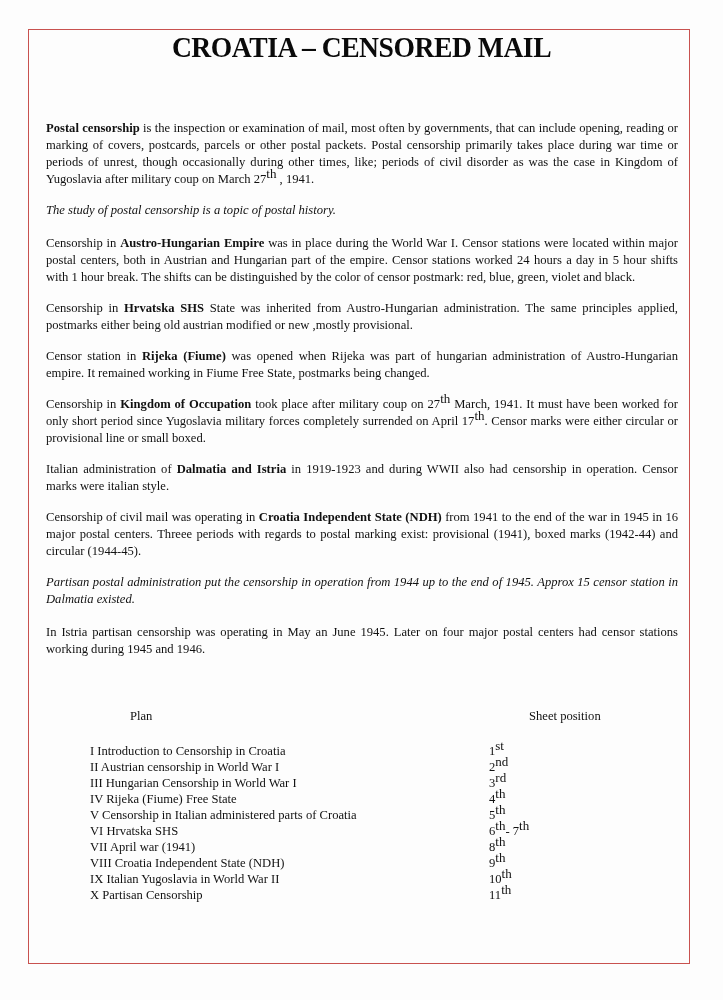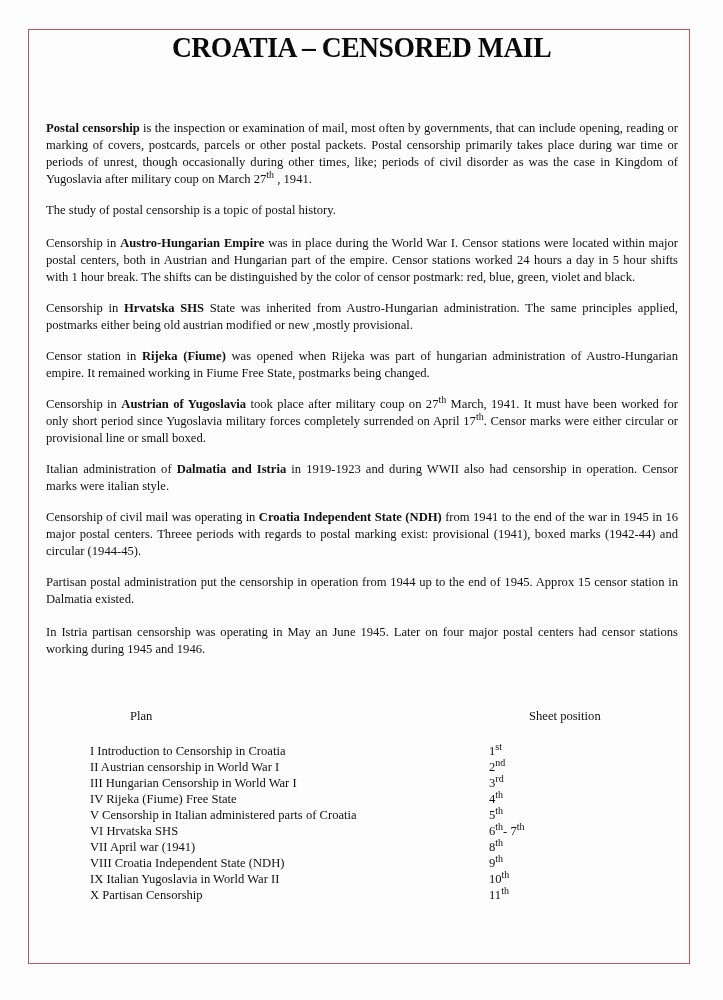--- a/index.html
+++ b/index.html
@@ -7,23 +7,23 @@
          font-family:"Liberation Serif", serif; color:#111; }
   .frame { position:absolute; left:28px; top:29px; width:662px; height:935px;
            border:1.5px solid #c8524f; box-sizing:border-box; }
   h1 { position:absolute; left:0; width:723px; top:30px; margin:0; text-align:center;
        font-family:"Liberation Serif", serif; font-weight:bold; font-size:30px; letter-spacing:-0.5px;
        transform:scaleX(0.92); transform-origin:center; color:#0a0a0a; }
   .body { position:absolute; left:46px; top:120px; width:632px; font-size:12.6px; line-height:17px;
           text-align:justify; }
   .body p { margin:0 0 14px 0; }
   .body p.tight { margin-bottom:0; }
-  .body p.gap { margin-bottom:16px; }
+  .body p.gap { margin-bottom:16px;font-style:italic; }
   b { font-weight:bold; }
-  sup { font-size:10px; vertical-align:5px; line-height:0; }
+  sup { font-size:13px; vertical-align:5px; line-height:0; }
   .plan { position:absolute; left:90px; top:709px; width:520px; font-size:12.6px; }
   .plan .hdr { position:relative; height:18px;margin-left:40px; }
   .plan .hdr span { position:absolute; top:0; }
   .plan .rows { margin-top:16px; }
   .plan .row { position:relative; height:16px; line-height:16px; }
   .plan .row .t { position:absolute; left:0; }
   .plan .row .p { position:absolute; left:399px; }
 </style>
 </head>
 <body>
@@ -40,21 +40,21 @@
   <p>
     <span>Censorship in </span><b>Austro-Hungarian Empire</b><span> was in place during the World War I. Censor stations were located within major postal centers, both in Austrian and Hungarian part of the empire. Censor stations worked 24 hours a day in 5 hour shifts with 1 hour break. The shifts can be distinguished by the color of censor postmark: red, blue, green, violet and black.</span>
   </p>
   <p>
     <span>Censorship in </span><b>Hrvatska SHS</b><span> State was inherited from Austro-Hungarian administration. The same principles applied, postmarks either being old austrian modified or new ,mostly provisional.</span>
   </p>
   <p>
     <span>Censor station in </span><b>Rijeka (Fiume)</b><span> was opened when Rijeka was part of hungarian administration of Austro-Hungarian empire. It remained working in Fiume Free State, postmarks being changed.</span>
   </p>
   <p>
-    <span>Censorship in </span><b>Austrian of Yugoslavia</b><span> took place  after military coup on 27</span><sup>th</sup><span> March, 1941. It must have been worked for only short period since Yugoslavia military forces completely surrended on April 17</span><sup>th</sup><span>. Censor marks were either circular or provisional line or small boxed.</span>
+    <span>Censorship in </span><b>Kingdom of Occupation</b><span> took place  after military coup on 27</span><sup>th</sup><span> March, 1941. It must have been worked for only short period since Yugoslavia military forces completely surrended on April 17</span><sup>th</sup><span>. Censor marks were either circular or provisional line or small boxed.</span>
   </p>
   <p>
     <span>Italian administration of </span><b>Dalmatia and Istria</b><span> in 1919-1923 and during WWII also had censorship in operation. Censor marks were italian style.</span>
   </p>
   <p>
     <span>Censorship of civil mail was operating in </span><b>Croatia Independent State (NDH)</b><span> from 1941 to the end of the war in 1945 in 16 major postal centers. Threee periods with regards to postal marking exist: provisional (1941), boxed marks (1942-44) and circular (1944-45).</span>
   </p>
   <p class="gap">Partisan postal administration put the censorship in operation from 1944 up to the end of 1945. Approx 15 censor station in Dalmatia existed.</p>
   <p>In Istria partisan censorship was operating in May an June 1945. Later on four major postal centers had censor stations working during 1945 and 1946.</p>
 </div>

